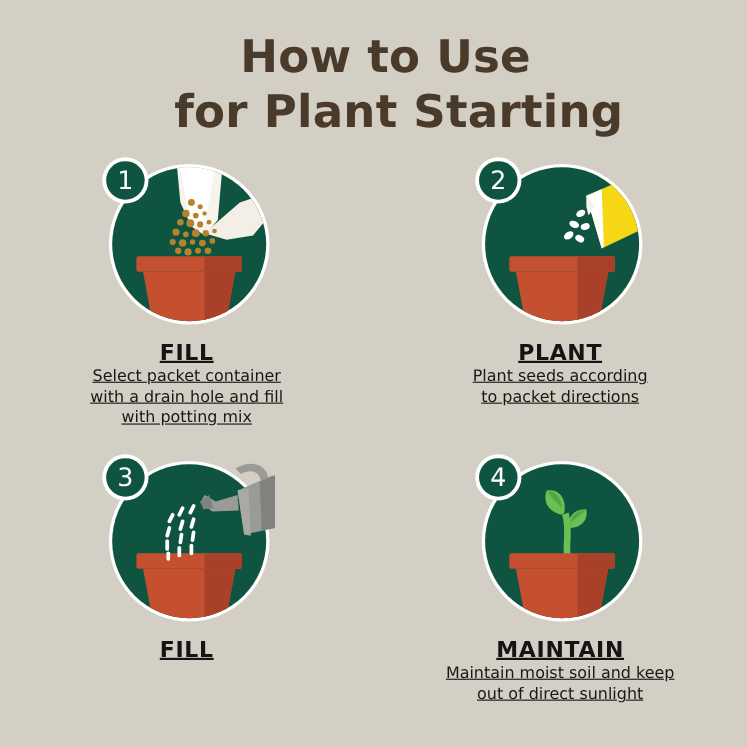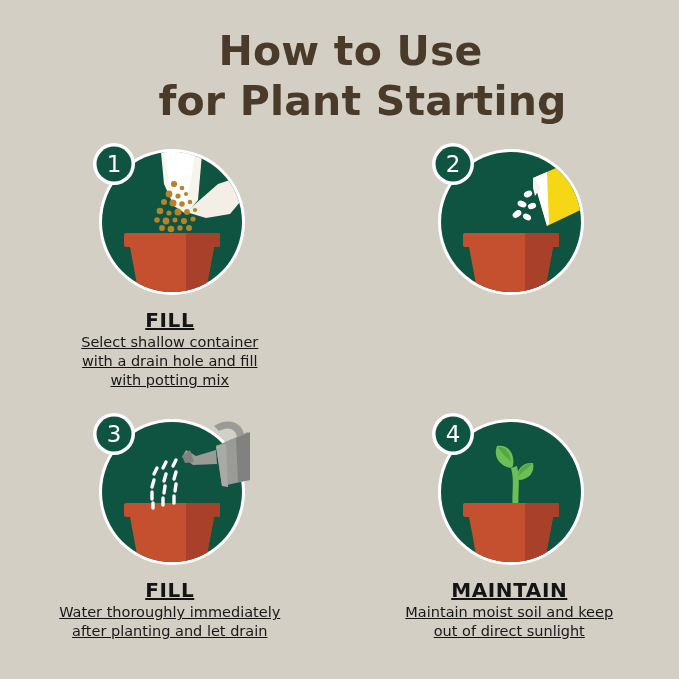--- a/index.html
+++ b/index.html
@@ -163,21 +163,21 @@
 
           <g>
             <circle cx="24" cy="24" r="21" fill="#ffffff"></circle>
             <circle cx="24" cy="24" r="17.5" fill="#0f5441"></circle>
             <text x="24" y="31.5" text-anchor="middle" font-family="DejaVu Sans, sans-serif" font-size="23" font-weight="400" fill="#ffffff">1</text>
           </g>
         </svg>
       </div>
       <div class="caption">
         <div class="caption-title">FILL</div>
-        <div class="caption-body">Select shallow container
+        <div class="caption-body">Select packet container
 with a drain hole and fill
 with potting mix</div>
       </div>
     </div>
 
     <div class="step">
       <div class="circle-wrap">
         <svg class="illus" width="160" height="160" viewBox="0 0 160 160">
           <defs>
             <clipPath id="clip2">
@@ -208,20 +208,23 @@
             </g>
           </g>
           <g>
             <circle cx="24" cy="24" r="21" fill="#ffffff"></circle>
             <circle cx="24" cy="24" r="17.5" fill="#0f5441"></circle>
             <text x="24" y="31.5" text-anchor="middle" font-family="DejaVu Sans, sans-serif" font-size="23" font-weight="400" fill="#ffffff">2</text>
           </g>
         </svg>
       </div>
       <div class="caption">
+        <div class="caption-title">PLANT</div>
+        <div class="caption-body">Plant seeds according
+to packet directions</div>
       </div>
     </div>
 
     <div class="step">
       <div class="circle-wrap">
         <svg class="illus" width="160" height="160" viewBox="0 0 160 160">
           <defs>
             <clipPath id="clip3">
                 <circle cx="82" cy="82" r="70"></circle>
               </clipPath>
@@ -263,22 +266,20 @@
           </g>
           <g>
             <circle cx="24" cy="24" r="21" fill="#ffffff"></circle>
             <circle cx="24" cy="24" r="17.5" fill="#0f5441"></circle>
             <text x="24" y="31.5" text-anchor="middle" font-family="DejaVu Sans, sans-serif" font-size="23" font-weight="400" fill="#ffffff">3</text>
           </g>
         </svg>
       </div>
       <div class="caption">
         <div class="caption-title">FILL</div>
-        <div class="caption-body">Water thoroughly immediately
-after planting and let drain</div>
       </div>
     </div>
 
     <div class="step">
       <div class="circle-wrap">
         <svg class="illus" width="160" height="160" viewBox="0 0 160 160">
           <defs>
             <clipPath id="clip4">
                 <circle cx="82" cy="82" r="70"></circle>
               </clipPath>

